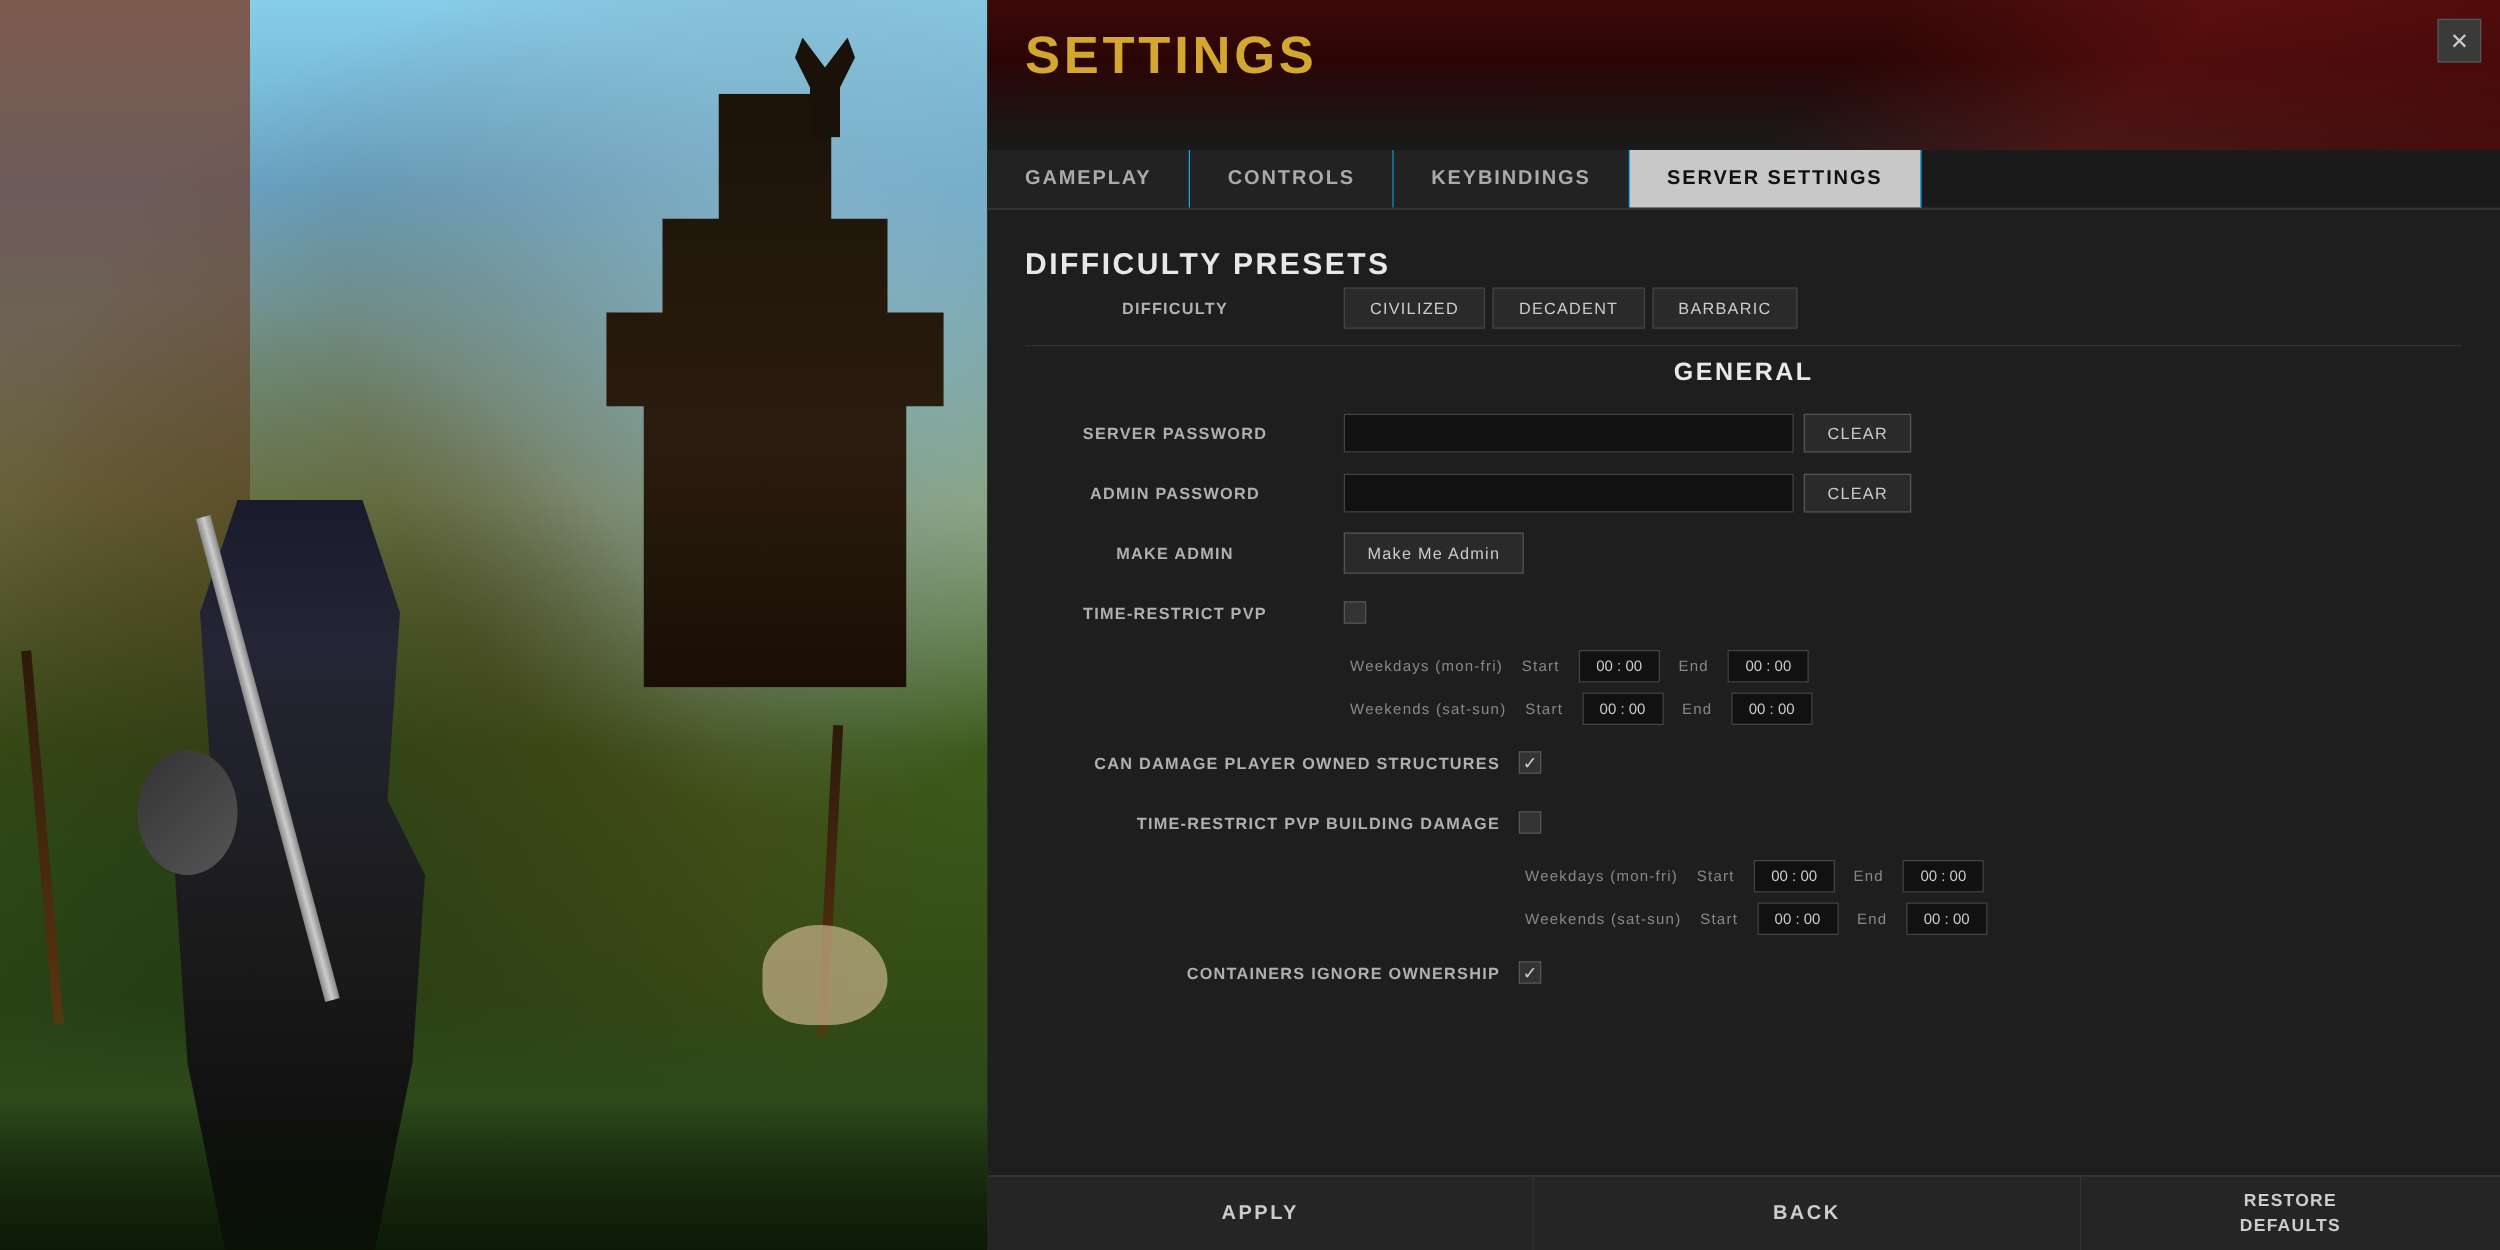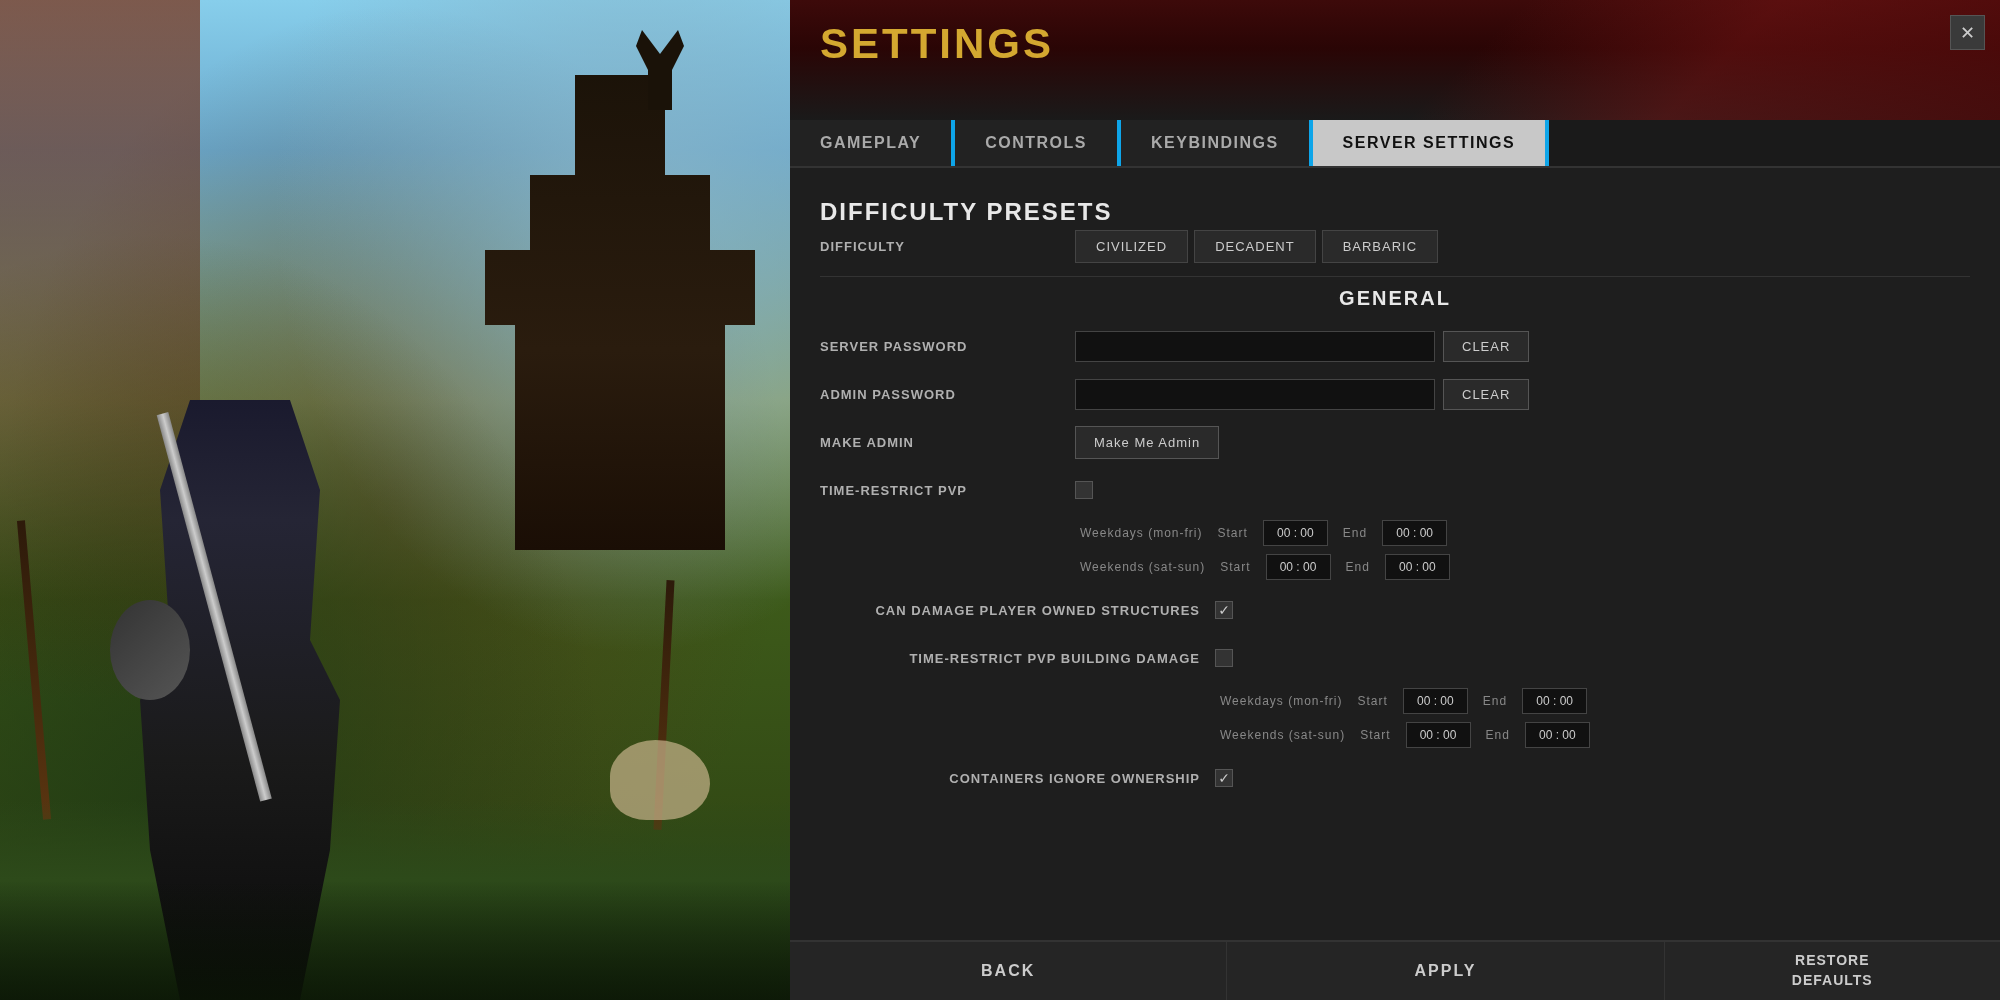--- a/index.html
+++ b/index.html
@@ -104,21 +104,21 @@
       border-bottom: 2px solid #333;
     }
 
     .tab {
       padding: 14px 30px;
       font-size: 16px;
       font-weight: bold;
       letter-spacing: 1.5px;
       color: #aaa;
       cursor: pointer;
-      border-right: 4px solid #0ea5e9;
+      border-right: 1px solid #0ea5e9;
       background: #222;
       text-transform: uppercase;
     }
 
     .tab.active {
       background: #c8c8c8;
       color: #111;
     }
 
     
@@ -172,21 +172,21 @@
 
     
     .setting-row {
       display: flex;
       align-items: center;
       margin-bottom: 12px;
       min-height: 36px;
     }
 
     .setting-label {
-      text-align: left;
+      text-align: center;
       color: #b0b0b0;
       font-size: 13px;
       letter-spacing: 1px;
       font-weight: bold;
       text-transform: uppercase;
       flex-shrink: 0;
     }
 
     .label-wide { width: 240px; margin-right: 15px; }
 
@@ -485,21 +485,21 @@
     </div>
 
     <div class="setting-row">
       <div class="setting-label" style="width:380px;margin-right:15px;text-align:right;">CONTAINERS IGNORE OWNERSHIP</div>
       <div class="checkbox checked"></div>
     </div>
 
   </div>
 
   <div class="bottom-bar">
+    <button class="bottom-btn">APPLY</button>
     <button class="bottom-btn">BACK</button>
-    <button class="bottom-btn">APPLY</button>
     <button class="restore-btn">
       <span>RESTORE</span><br>
       <span>DEFAULTS</span>
     </button>
   </div>
 
 </div>
 
 </body></html>

